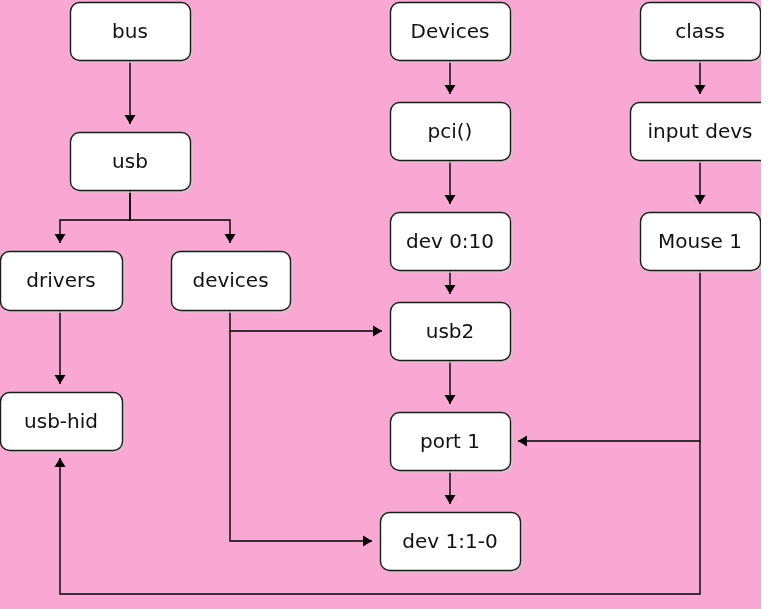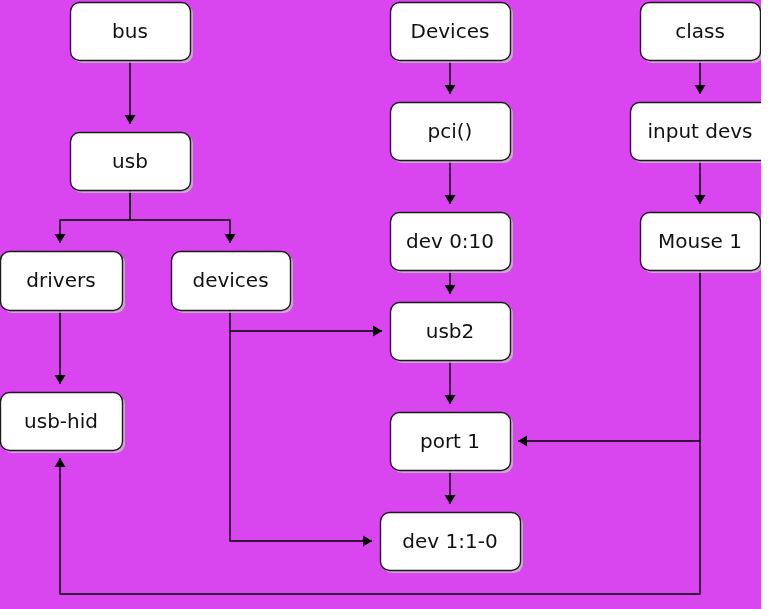--- a/index.html
+++ b/index.html
@@ -8,21 +8,21 @@
     padding: 0;
     background: #ffffff;
   }
   body {
     font-family: "DejaVu Sans", "Liberation Sans", sans-serif;
   }
   #canvas {
     position: relative;
     width: 761px;
     height: 609px;
-    background: #d946ef;
+    background: #f9a8d4;
     overflow: hidden;
   }
   #diagram-svg {
     position: absolute;
     left: 0;
     top: 0;
     width: 773px;
     height: 609px;
     display: block;
   }

